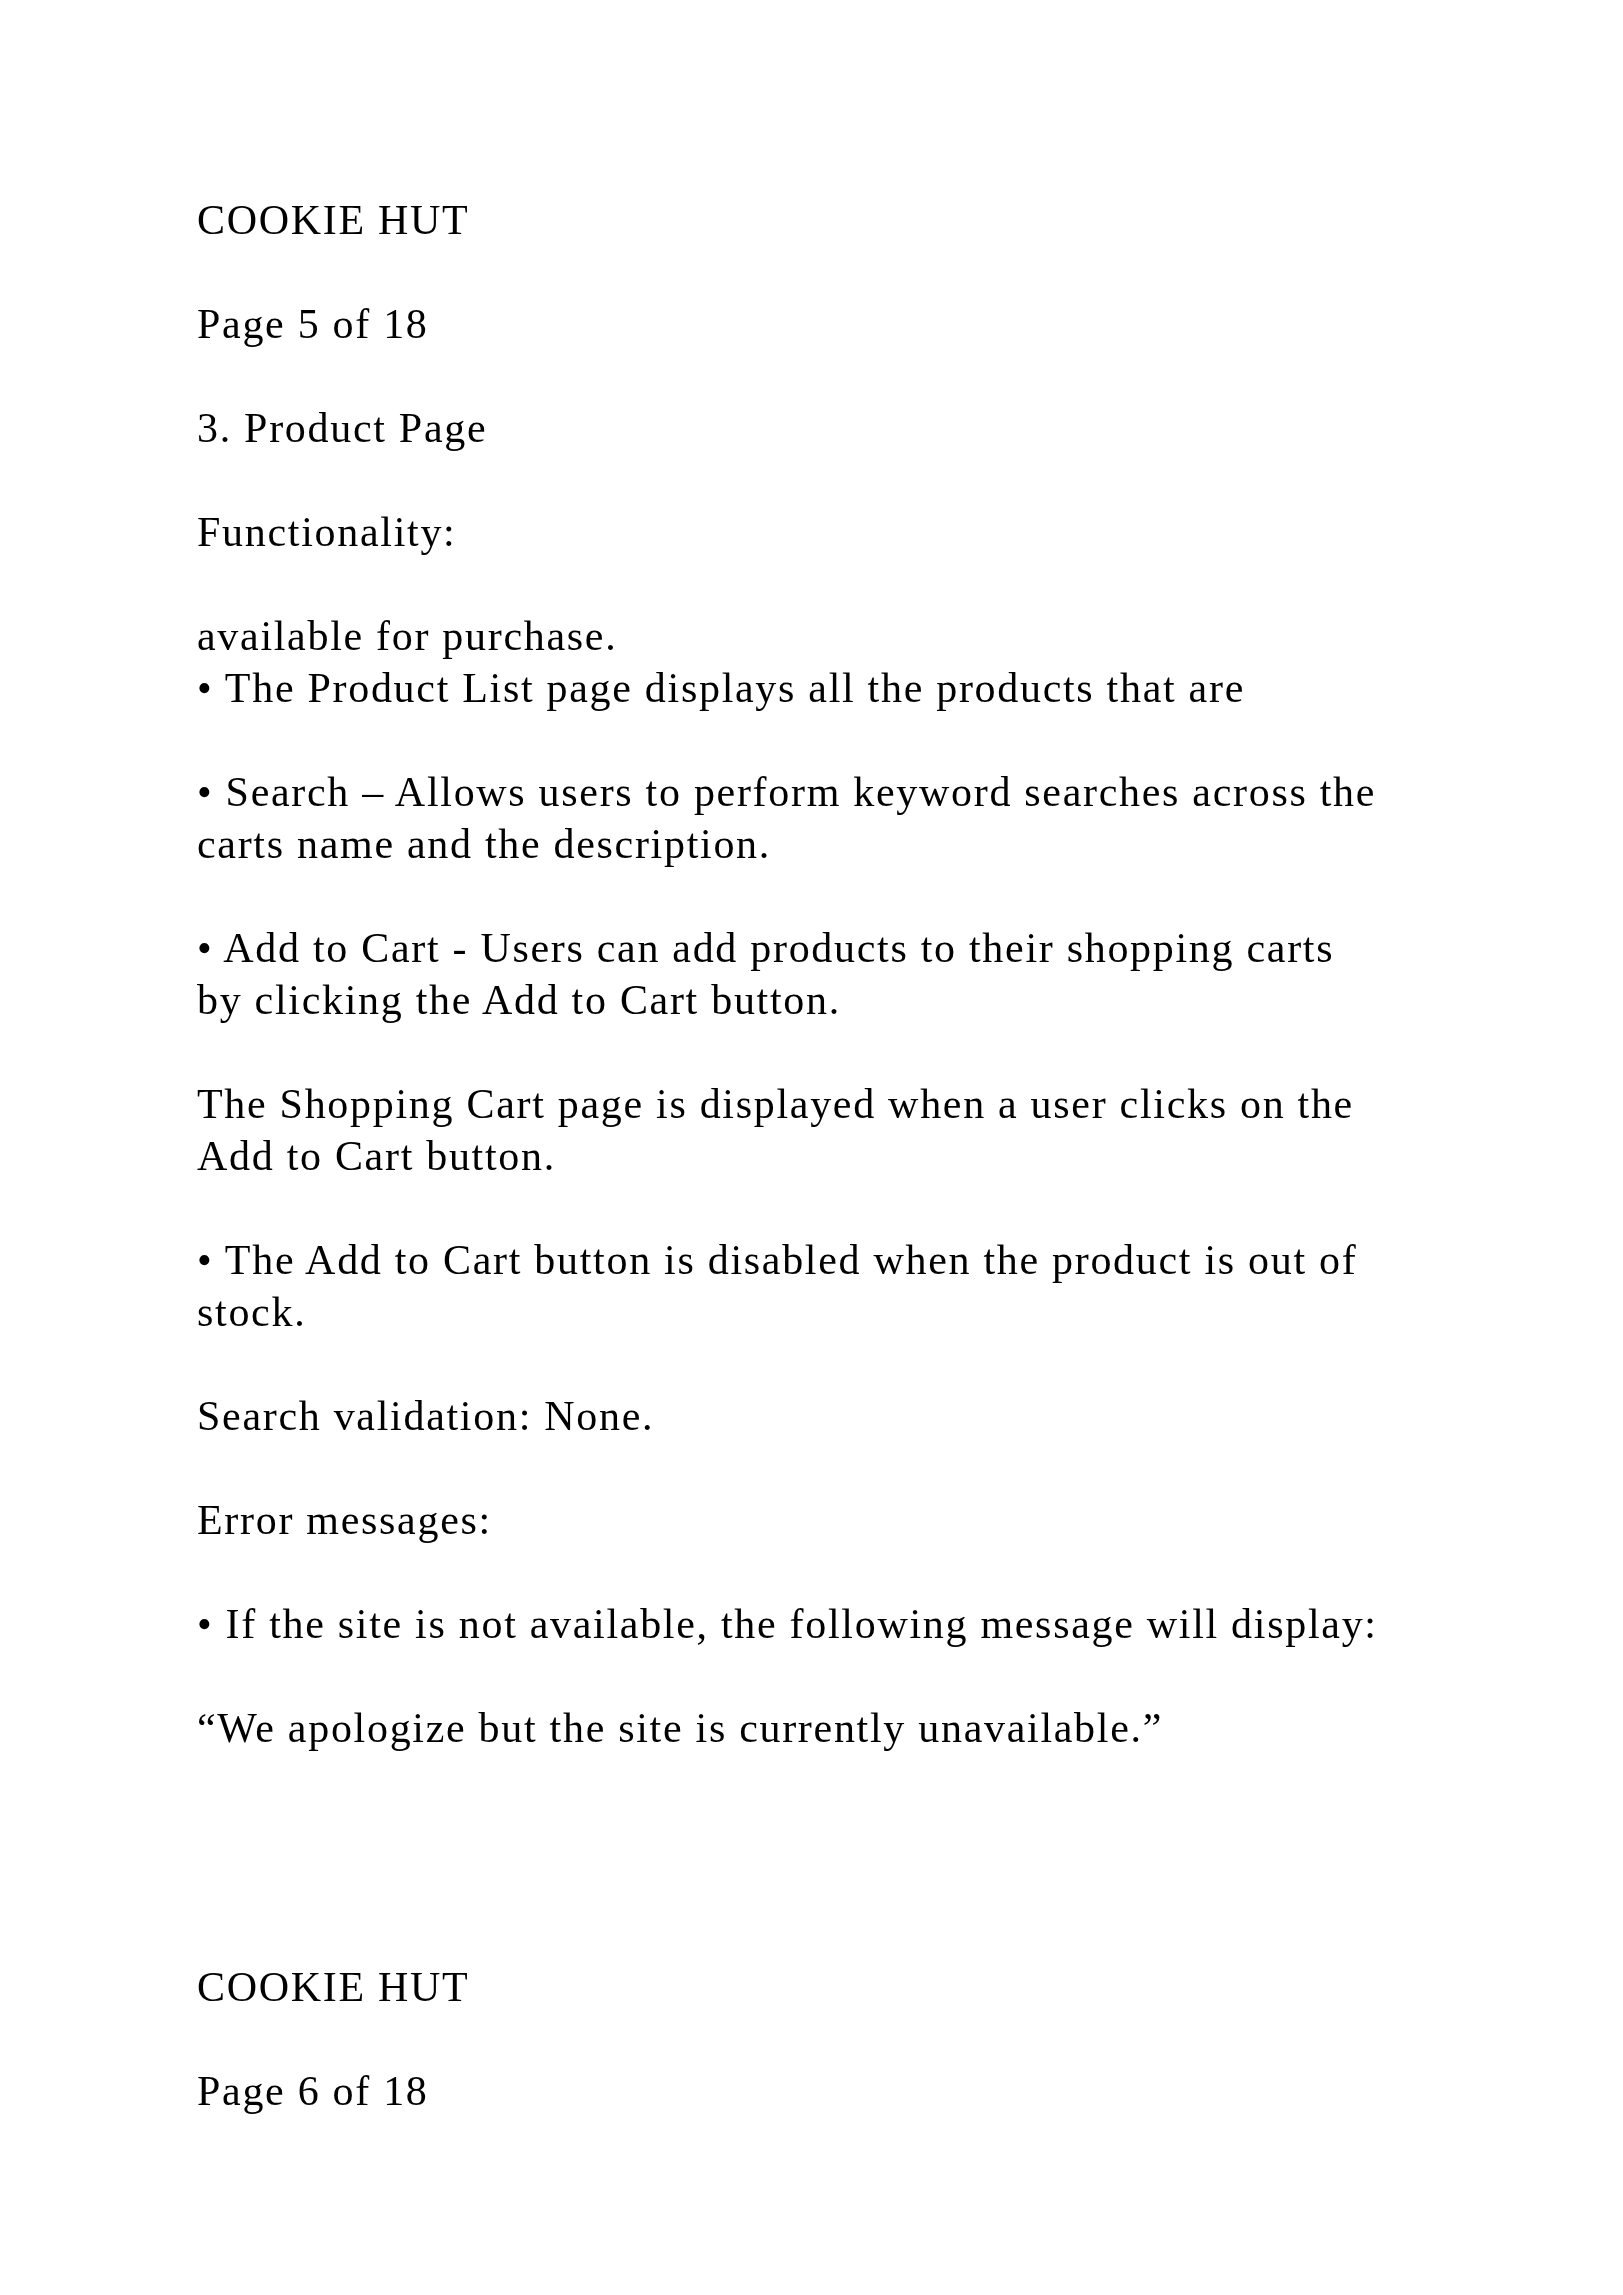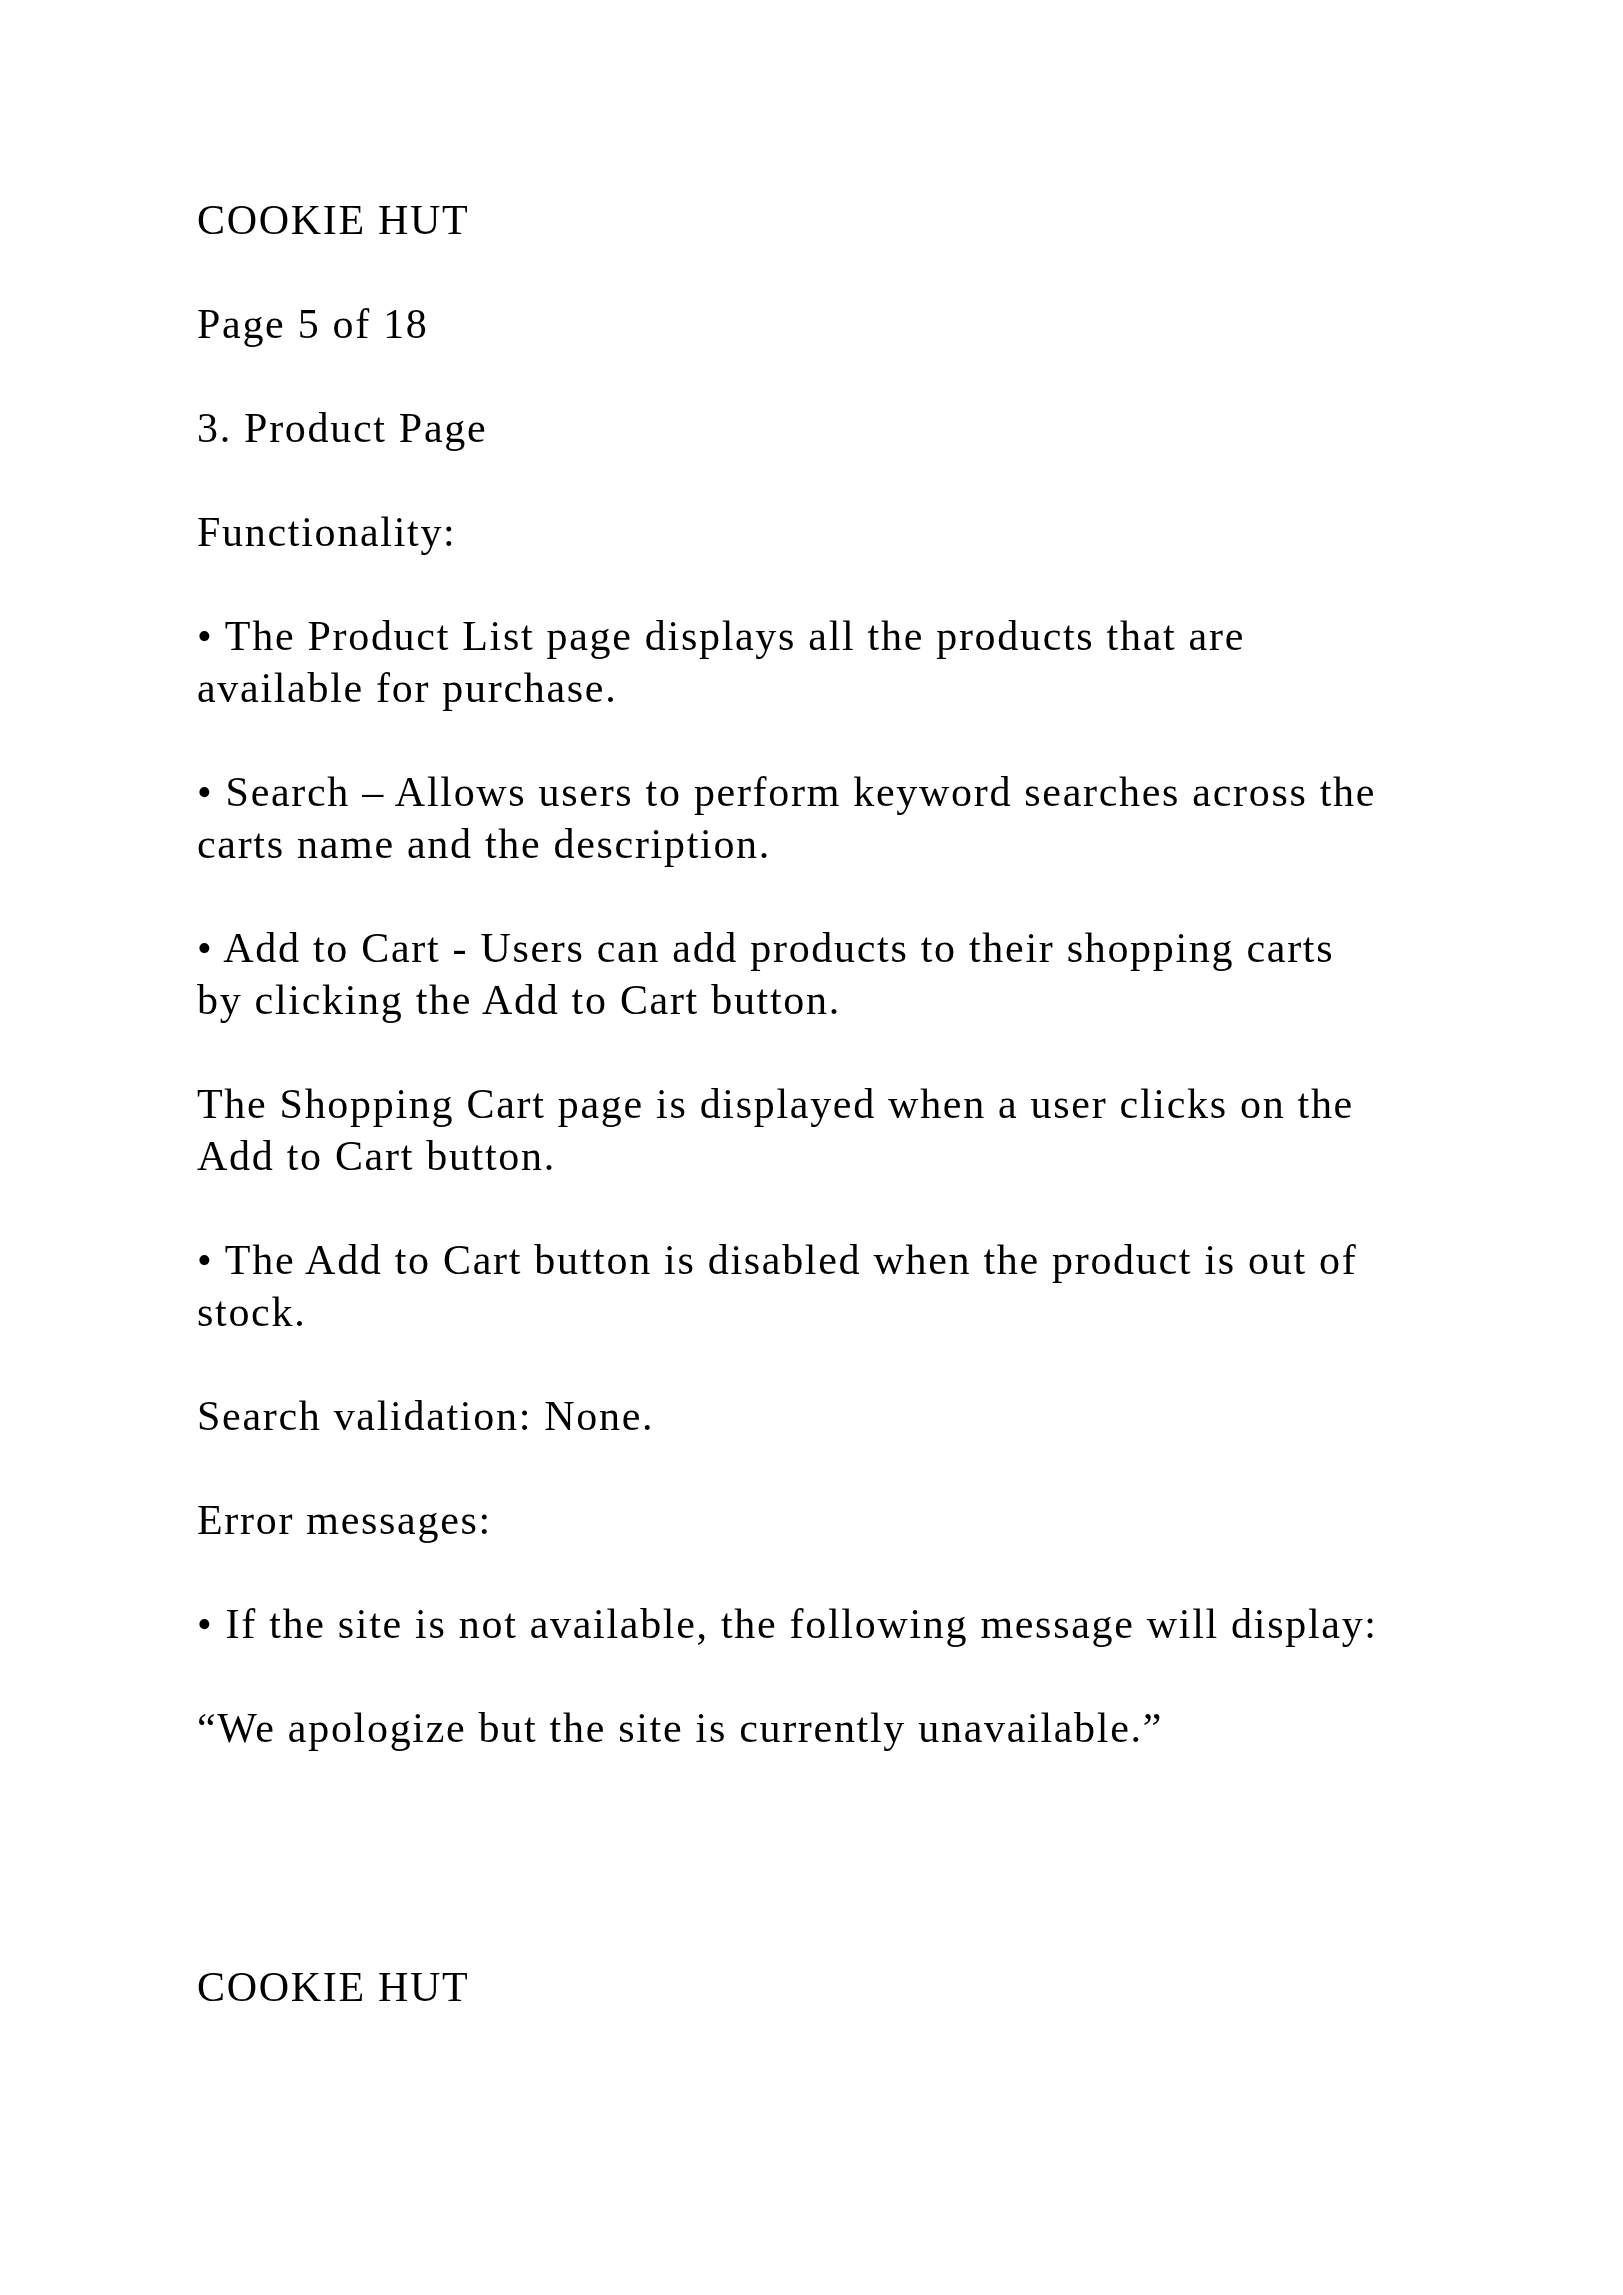--- a/index.html
+++ b/index.html
@@ -62,22 +62,22 @@
 
     <span class="para">
       <span class="line">3. Product Page</span>
     </span>
 
     <span class="para">
       <span class="line">Functionality:</span>
     </span>
 
     <span class="para">
+      <span class="line">available for purchase.</span>
       <span class="line">• The Product List page displays all the products that are</span>
-      <span class="line">available for purchase.</span>
     </span>
 
     <span class="para">
       <span class="line">• Search – Allows users to perform keyword searches across the</span>
       <span class="line">carts name and the description.</span>
     </span>
 
     <span class="para">
       <span class="line">• Add to Cart - Users can add products to their shopping carts</span>
       <span class="line">by clicking the Add to Cart button.</span>
@@ -108,16 +108,19 @@
     <span class="para">
       <span class="line">“We apologize but the site is currently unavailable.”</span>
     </span>
 
     <span class="gap-large"></span>
 
     <span class="para">
       <span class="line">COOKIE HUT</span>
     </span>
 
+    <span class="para">
+      <span class="line">Page 6 of 18</span>
+    </span>
 
   </div>
 </div>
 
 
 </body></html>

